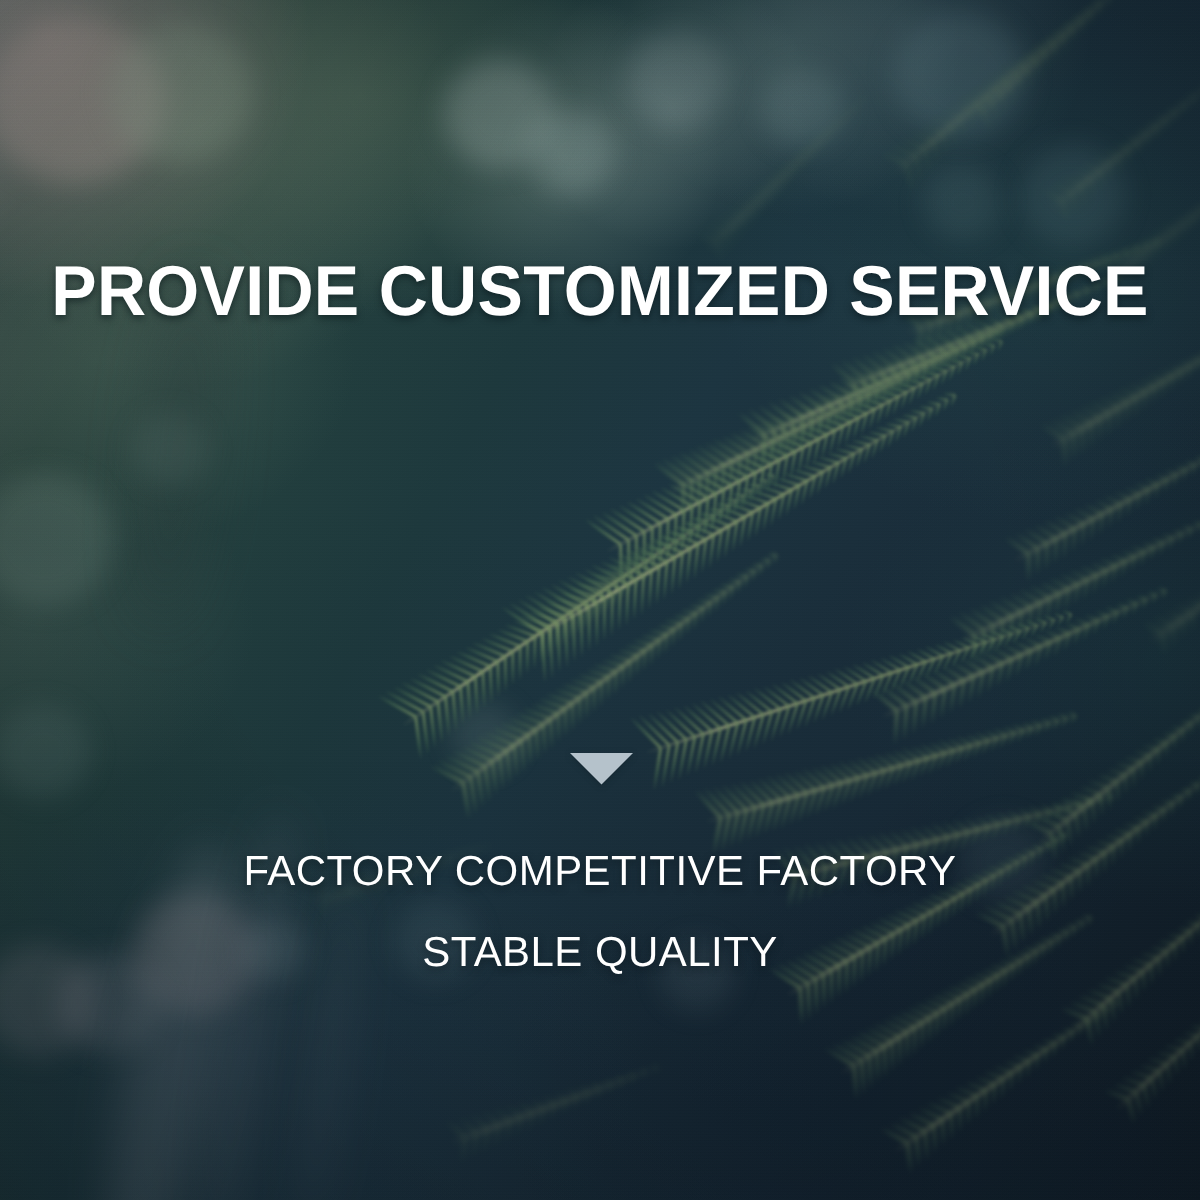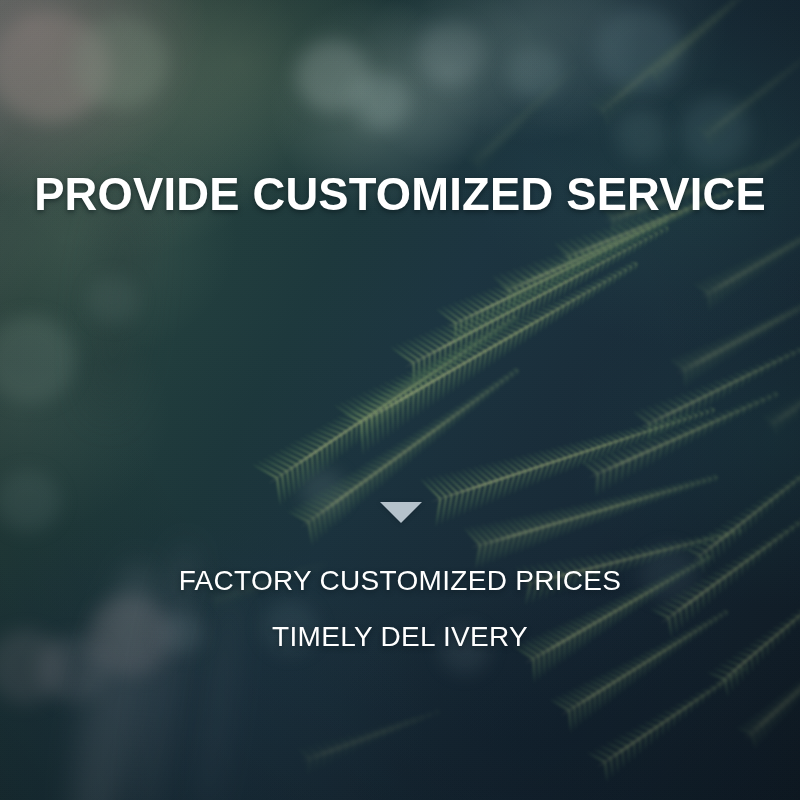--- a/index.html
+++ b/index.html
@@ -1917,17 +1917,17 @@
 
   <div class="vignette"></div>
   <div class="grain"></div>
 
   <div class="headline">PROVIDE CUSTOMIZED SERVICE</div>
 
 
   <div class="arrow"></div>
 
   <div class="bullets">
-    <div class="bullet b1">FACTORY CUSTOMIZED PRICES</div>
-    <div class="bullet b3">TIMELY DEL IVERY</div>
+    <div class="bullet b1">FACTORY COMPETITIVE FACTORY</div>
+    <div class="bullet b2">STABLE QUALITY</div>
   </div>
 
 </div>
 
 </body></html>

